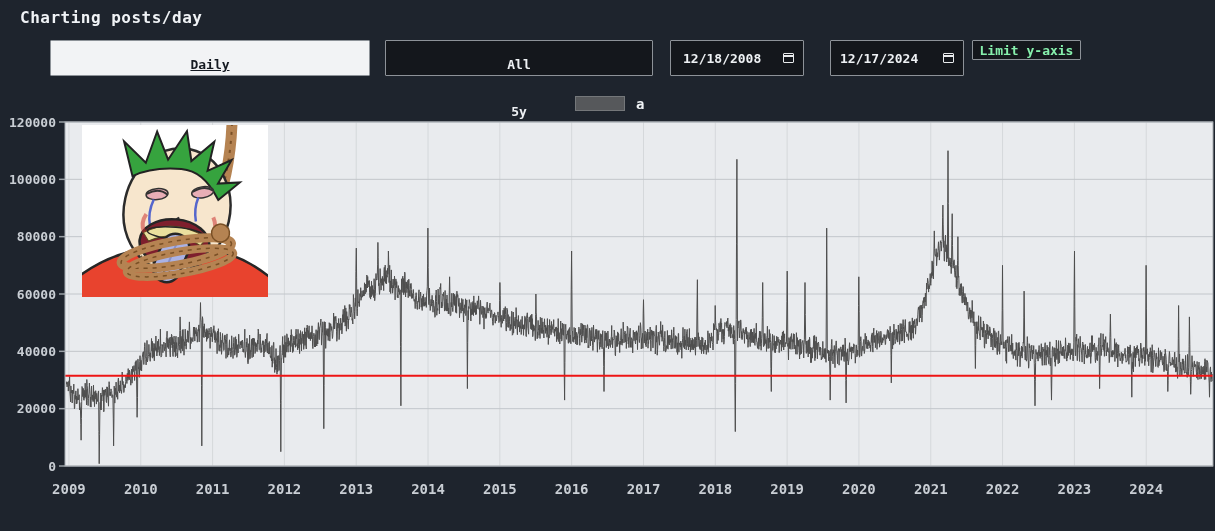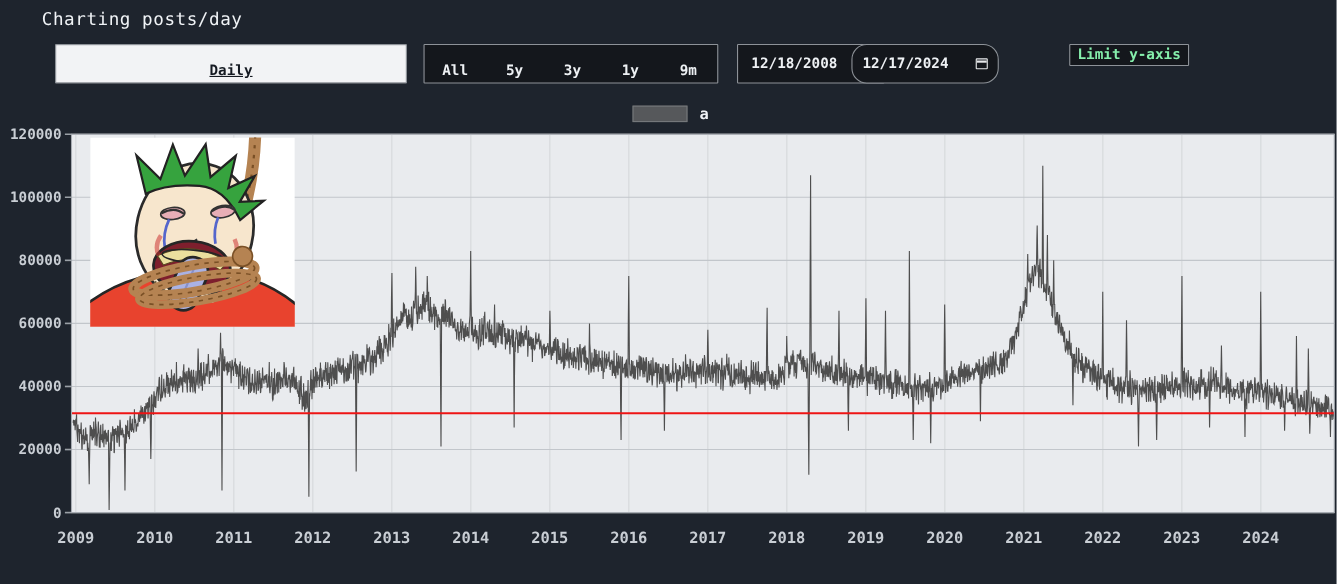--- a/index.html
+++ b/index.html
@@ -2,45 +2,45 @@
 <html><head>
 <meta charset="utf-8">
 <style>
   html,body{margin:0;padding:0;}
   body{
     width:1215px;height:531px;position:relative;overflow:hidden;
     background:#1e242d;
     font-family:"DejaVu Sans Mono","Liberation Mono",monospace;
   }
   .title{
-    position:absolute;left:38px;top:8px;
-    font-size:16px;font-weight:normal;color:#f0f3f6;letter-spacing:.5px;
+    position:absolute;left:20px;top:8px;
+    font-size:16px;font-weight:bold;color:#f0f3f6;letter-spacing:.5px;
   }
   .btn-group{
     position:absolute;top:40px;height:36px;box-sizing:border-box;
     display:flex;border:1px solid #8d9298;background:#14171c;border-radius:1px;
   }
   .btn-group button{
     flex:1;background:transparent;border:none;cursor:pointer;
     color:#eef1f4;font:bold 13px "DejaVu Sans Mono","Liberation Mono",monospace;
     padding:16px;
   }
   .btn-group button.active{
     background:#f2f3f5;color:#151a22;text-decoration:underline;
   }
   .grp-view{left:50px;width:320px;}
-  .grp-range{left:385px;width:268px;}
+  .grp-range{left:385px;width:268px;flex-direction:column;}
   .date-input{
     position:absolute;top:40px;height:36px;width:134px;box-sizing:border-box;
     border:1px solid #8d9298;background:#14171c;border-radius:1px;
     display:flex;align-items:center;justify-content:space-between;
     padding:0 9px;color:#eef1f4;font:bold 13px "DejaVu Sans Mono","Liberation Mono",monospace;
     cursor:text;
   }
-  .date-from{left:670px;padding-left:12px;} .date-to{left:774px;border-radius:14px;}
+  .date-from{left:670px;padding-left:12px;} .date-to{left:830px;}
   .cal{
     position:relative;width:11px;height:10px;box-sizing:border-box;
     border:1.5px solid #e8eaec;border-radius:1px;background:#14171c;cursor:pointer;
   }
   .cal::before{
     content:"";position:absolute;left:0;right:0;top:1px;height:1.5px;background:#e8eaec;
   }
   .btn-solo{
     position:absolute;top:40px;left:972px;width:109px;height:20px;box-sizing:border-box;
     border:1px solid #8d9298;background:#14171c;border-radius:1px;cursor:pointer;

